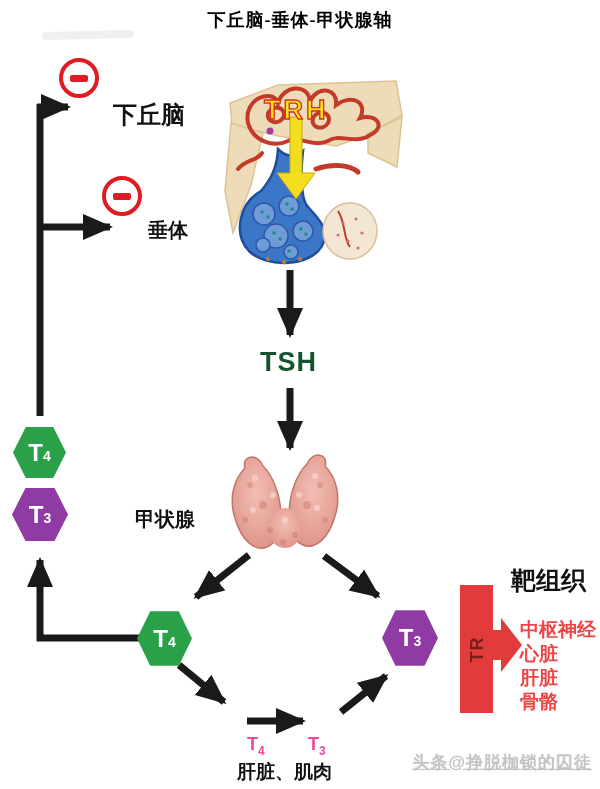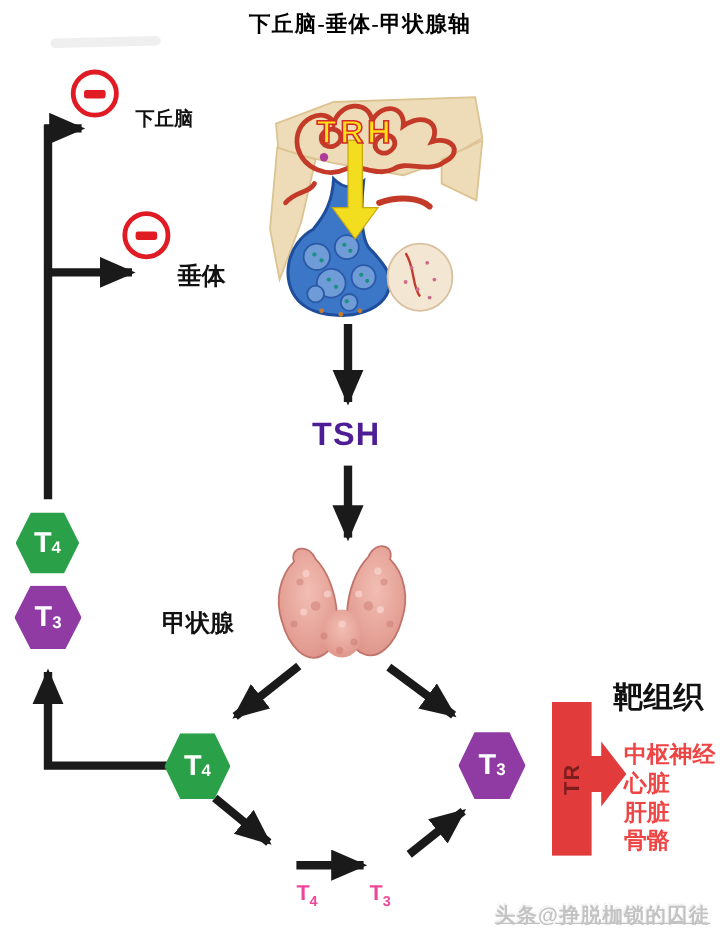--- a/index.html
+++ b/index.html
@@ -31,21 +31,21 @@
   #tr-rect{left:460px;top:585px;width:33px;height:128px;background:#e23b3b;
     display:flex;align-items:center;justify-content:center;}
   #tr-text{transform:rotate(-90deg);font-weight:bold;font-size:18px;color:#7d1d1d;
     letter-spacing:1px;}
   #target-title{left:511px;top:564px;font-size:25px;}
   .target-item{position:absolute;left:520px;font-size:19px;font-weight:bold;color:#ef4444;
     line-height:23px;white-space:nowrap;}
   #watermark{right:8px;top:751px;position:absolute;font-size:17px;font-weight:bold;
     color:#c3c3c3;text-shadow:1px 1px 0 #ffffff,-1px -1px 0 #f2f2f2;letter-spacing:1px;text-decoration:underline;}
   svg{position:absolute;overflow:visible;}
-  #tsh-label{left:260px;top:347px;font-size:27px;color:#4c1d95;letter-spacing:1px;}
+  #tsh-label{left:260px;top:347px;font-size:27px;color:#14532d;letter-spacing:1px;}
 </style>
 </head>
 <body>
 
 <div id="canvas">
 
   <div id="title" class="lbl">下丘脑-垂体-甲状腺轴</div>
   <div id="smudge" class="abs"></div>
 
   <svg style="left:0;top:0;" width="600" height="789" viewBox="0 0 600 789">
@@ -171,24 +171,25 @@
       <circle cx="30" cy="28" r="3"></circle>
         <circle cx="48" cy="45" r="3"></circle>
         <circle cx="28" cy="60" r="3"></circle>
       <circle cx="90" cy="26" r="3"></circle>
         <circle cx="74" cy="45" r="3"></circle>
         <circle cx="92" cy="58" r="3"></circle>
       <circle cx="60" cy="70" r="3"></circle>
     </g>
   </svg>
 
-  <div class="lbl" style="left:113px;top:89px;font-size:16px;">下丘脑</div>
+  <div class="lbl" style="left:113px;top:99px;font-size:24px;">下丘脑</div>
   <div class="lbl" style="left:148px;top:217px;font-size:20px;">垂体</div>
   <div class="lbl" id="tsh-label">TSH</div>
   <div class="lbl" style="left:135px;top:506px;font-size:20px;">甲状腺</div>
+  <div class="lbl" style="left:237px;top:759px;font-size:19px;">肝脏、肌肉</div>
   <div class="lbl" id="target-title">靶组织</div>
 
   <div class="hex hex-green" style="left:13px;top:426px;width:53px;height:53px;">
     <span class="t">T</span>
       <sub>4</sub>
   </div>
   <div class="hex hex-purple" style="left:12px;top:487px;width:56px;height:55px;">
     <span class="t">T</span>
       <sub>3</sub>
   </div>

